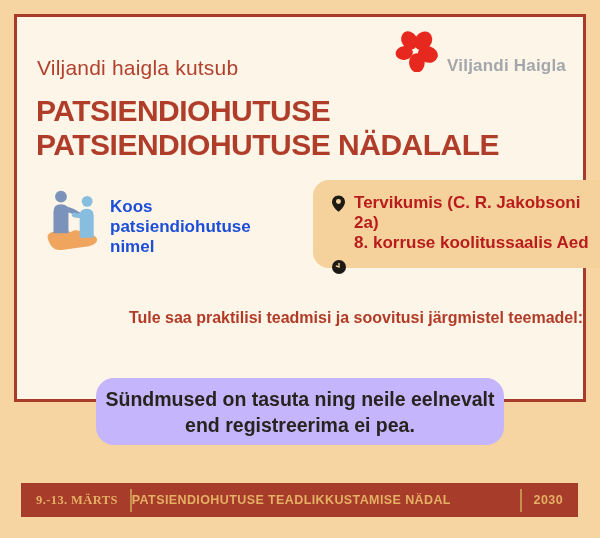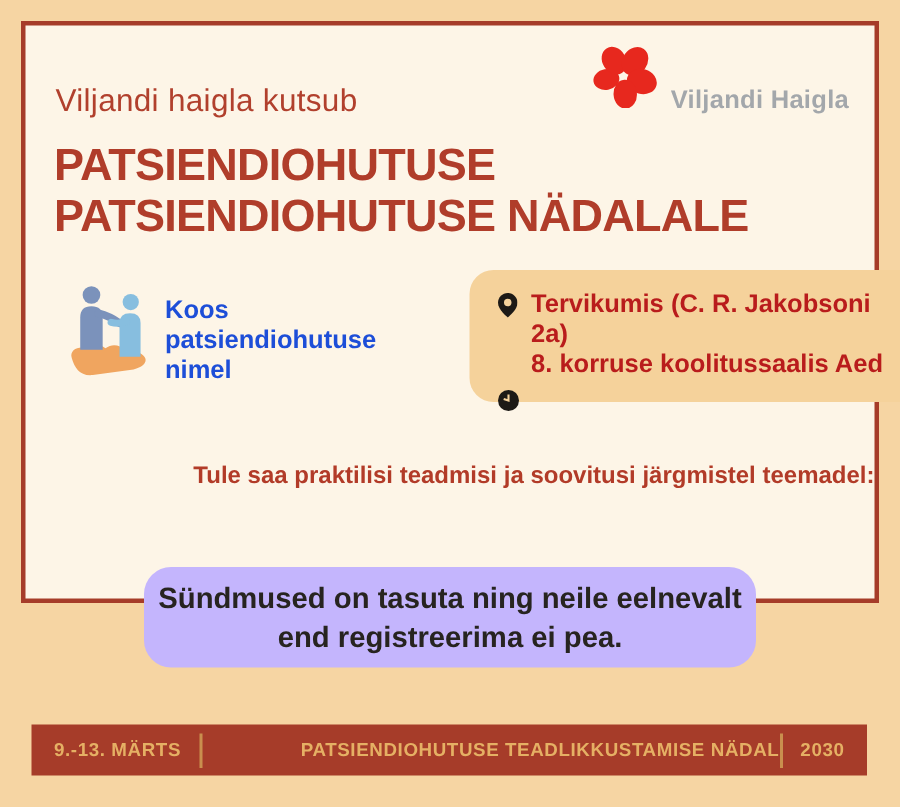--- a/index.html
+++ b/index.html
@@ -91,22 +91,22 @@
 
   
   .footer-bar {
     position:absolute; left:21px; top:483px; width:557px; height:34px;
     background:#a63c29;
     display:flex; align-items:center;
     z-index:2;
     color:#e5b064;
     font-weight:bold; font-size:12.5px; letter-spacing:0.4px;
   }
-  .footer-date { padding:0 12px 0 15px; white-space:nowrap; }
-  .footer-title { flex:1; text-align:right; white-space:nowrap; }
+  .footer-date { padding:0 12px 0 15px; white-space:nowrap;font-family:Liberation Serif, serif; }
+  .footer-title { flex:1; text-align:left; white-space:nowrap; }
   .footer-year { padding:0 15px 0 12px; white-space:nowrap; }
   .footer-divider { width:2px; height:23px; background:#c98f4e; }
 </style>
 </head>
 <body>
 
 <div class="page">
 
   <div class="card"></div>
 

